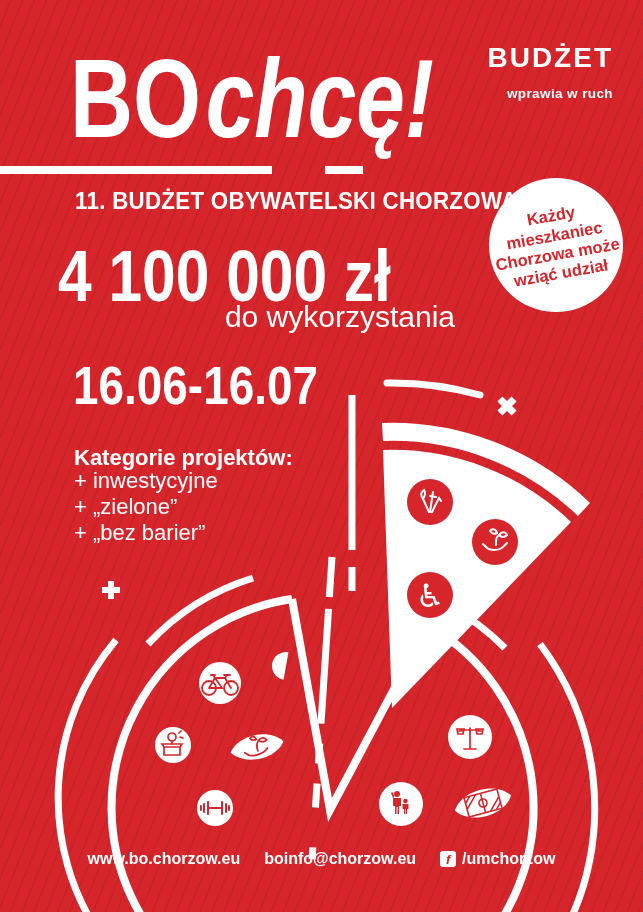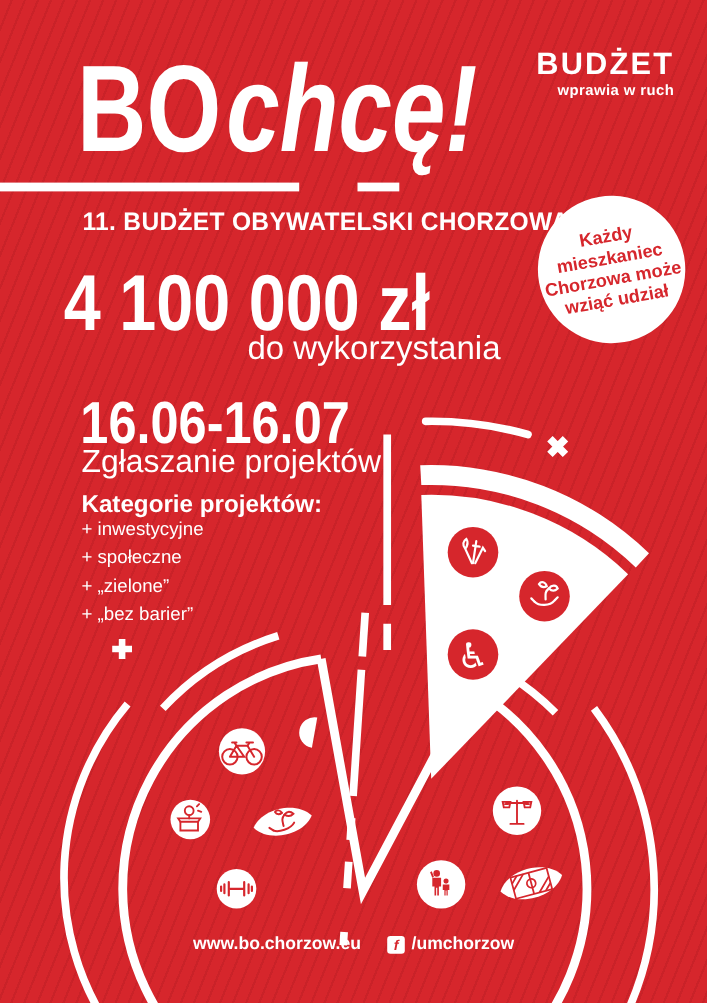--- a/index.html
+++ b/index.html
@@ -11,21 +11,21 @@
   }
   .texture{
     position:absolute;inset:0;z-index:0;pointer-events:none;
     background:repeating-linear-gradient(112deg,rgba(0,0,0,0) 0 9px,rgba(90,0,8,0.10) 9px 11px);
   }
   .gfx{position:absolute;left:0;top:0;z-index:1;}
   .txt{position:absolute;z-index:2;}
 
   .brand{right:30px;top:44px;text-align:right;line-height:1;}
   .brand-name{font-size:28px;font-weight:700;letter-spacing:2px;}
-  .brand-tagline{font-size:13.5px;font-weight:700;margin-top:3px;letter-spacing:0.4px;}
+  .brand-tagline{font-size:13.5px;font-weight:700;margin-top:15px;letter-spacing:0.4px;}
 
   .title{left:70px;top:46px;line-height:0.95;white-space:nowrap;
          transform:scaleX(0.78);transform-origin:left top;font-size:112px;}
   .title .bo{font-weight:800;font-style:normal;}
   .title .chce{font-weight:700;font-style:italic;margin-left:6px;}
 
   .rule1{position:absolute;left:0;top:166px;width:272px;height:8px;background:#fff;z-index:2;}
   .rule2{position:absolute;left:325px;top:166px;width:38px;height:8px;background:#fff;z-index:2;}
 
   .edition{left:75px;top:188px;font-size:23px;font-weight:700;letter-spacing:0.3px;
@@ -36,21 +36,21 @@
   .amount-caption{left:155px;top:302px;width:300px;text-align:right;font-size:30px;font-weight:400;line-height:1;}
 
   .badge{left:489px;top:178px;width:134px;height:134px;border-radius:50%;background:#ffffff;
          transform:rotate(-10deg);display:flex;align-items:center;justify-content:center;}
   .badge-text{color:#d6262c;font-size:16.5px;font-weight:700;text-align:center;line-height:1.18;}
 
   .dates{left:73px;top:358px;font-size:54px;font-weight:800;line-height:1;white-space:nowrap;
          transform:scaleX(0.85);transform-origin:left top;}
   .dates-caption{left:74px;top:406px;font-size:29px;font-weight:400;line-height:1;white-space:nowrap;}
   .cat-heading{left:74px;top:447px;font-size:22px;font-weight:700;line-height:1;white-space:nowrap;}
-  .cat-list{left:74px;top:468px;font-size:17px;font-weight:400;line-height:26px;white-space:nowrap;}
+  .cat-list{left:74px;top:468px;font-size:22px;font-weight:400;line-height:26px;white-space:nowrap;}
 
   .footer{position:absolute;left:0;right:0;top:850px;z-index:2;display:flex;gap:24px;
           align-items:flex-start;justify-content:center;font-size:16px;font-weight:700;}
   .fb{display:flex;align-items:center;gap:6px;}
   .fb-icon{display:inline-flex;width:16px;height:16px;border-radius:3px;background:#ffffff;
            color:#d6262c;font-weight:800;font-size:13px;align-items:center;justify-content:center;
            font-style:italic;}
 </style>
 </head>
 <body>
@@ -202,30 +202,29 @@
   <div class="txt badge">
     <div class="badge-text">
       <div>Każdy</div>
       <div>mieszkaniec</div>
       <div>Chorzowa może</div>
       <div>wziąć udział</div>
     </div>
   </div>
 
   <div class="txt dates">16.06-16.07</div>
-  <div class="txt dates-caption">Zgłaszanie projektów</div>
 
   <div class="txt cat-heading">Kategorie projektów:</div>
   <div class="txt cat-list">
     <div>+ inwestycyjne</div>
-    <div>+ społeczne</div>
     <div>+ „zielone”</div>
     <div>+ „bez barier”</div>
   </div>
 
   <div class="footer">
     <span>www.bo.chorzow.eu</span>
+    <span>boinfo@chorzow.eu</span>
     <span class="fb">
       <span class="fb-icon">f</span>
       <span>/umchorzow</span>
     </span>
   </div>
 </div>
 
 </body></html>

